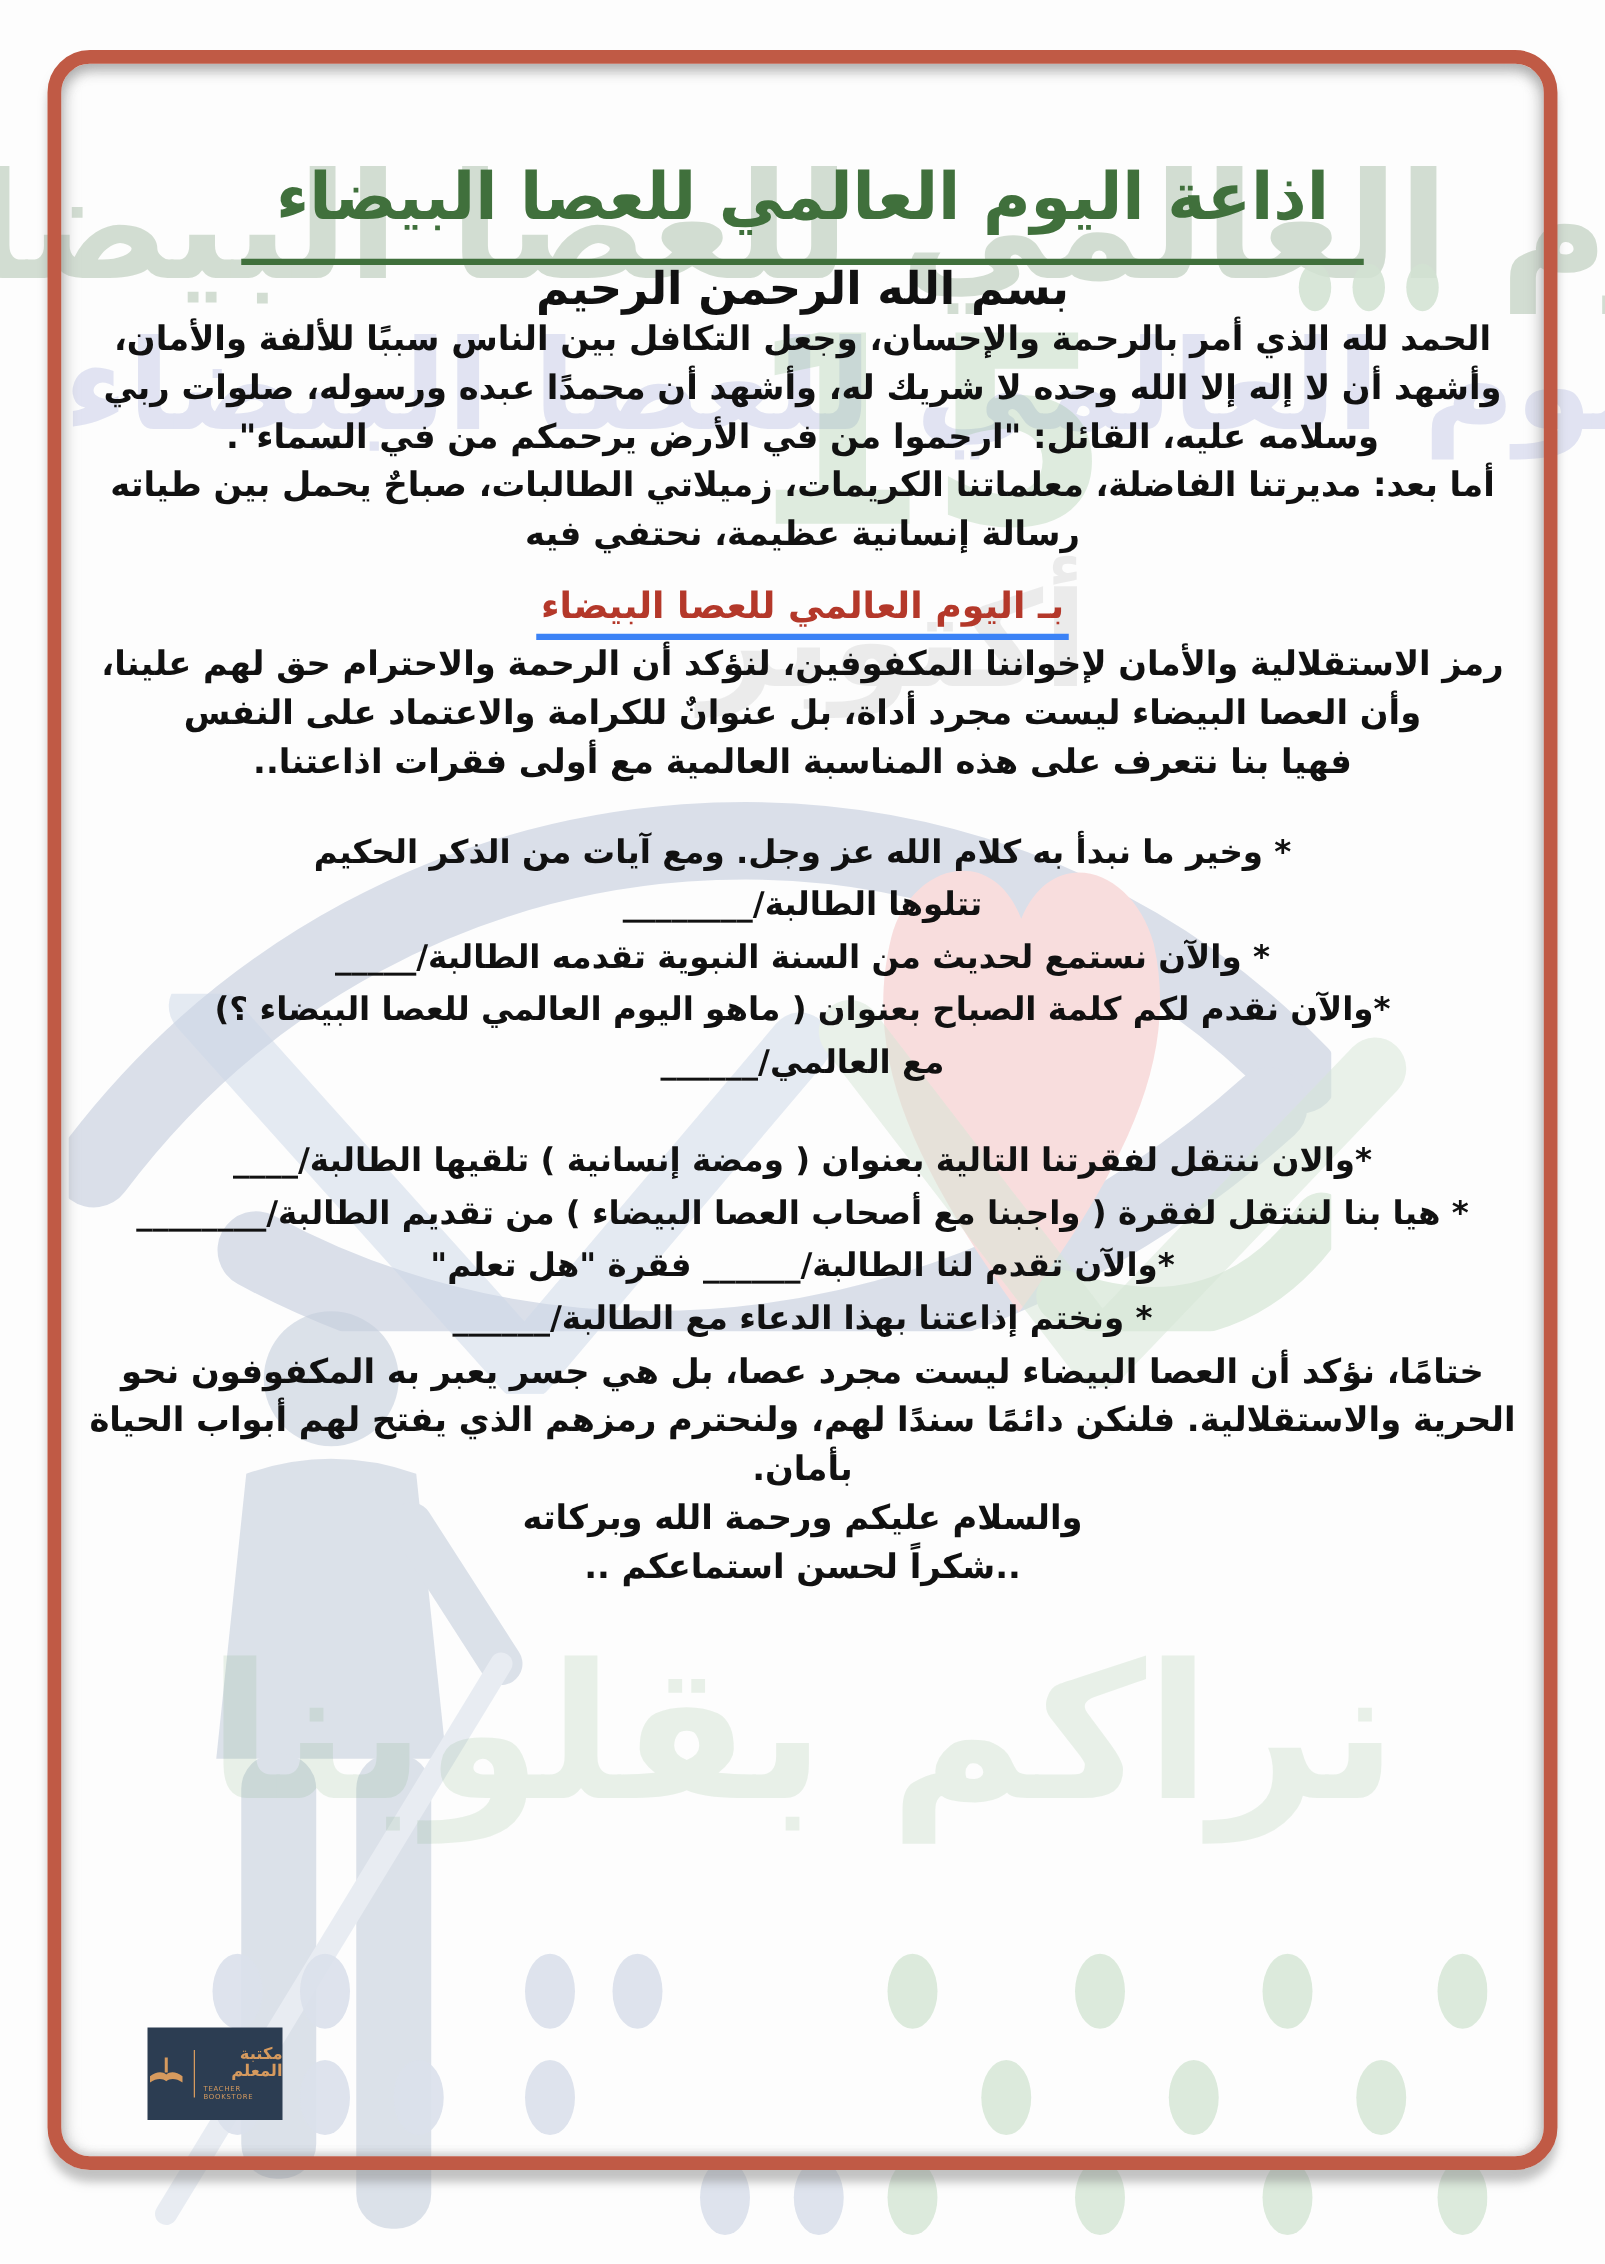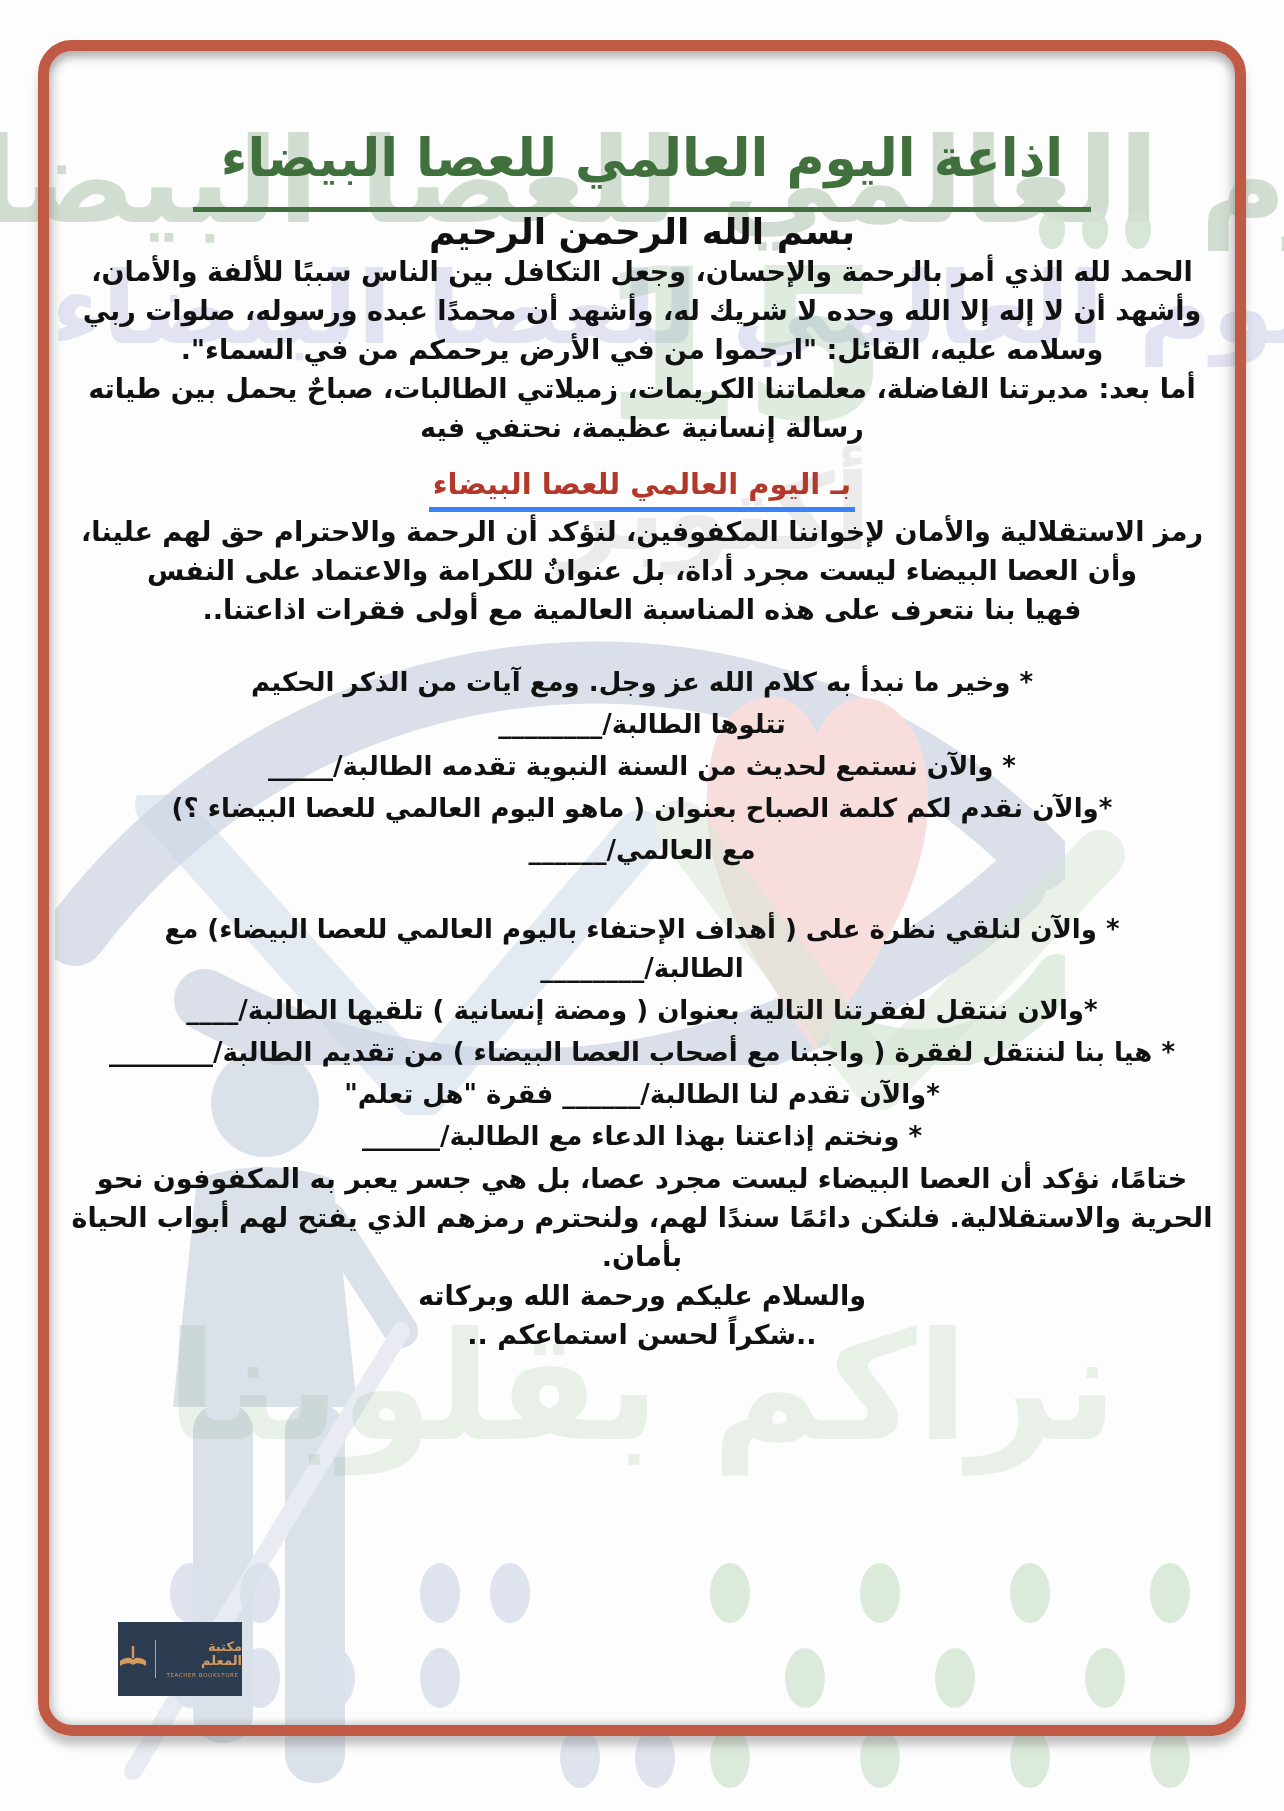--- a/index.html
+++ b/index.html
@@ -59,21 +59,21 @@
   .ramz{margin-top:20px;}
   .lead{margin-top:22px;}
   .program{margin-top:34px;}
   .program.second{margin-top:40px;}
   .program .item{font-size:26px;line-height:39px;margin:3px 0;font-weight:bold;}
   .khitam{margin-top:46px;}
   .thanks{margin-top:28px;}
   .salam{margin-top:42px;}
   
   .logo{
-    position:absolute;left:118px;top:1622px;width:124px;height:74px;
+    position:absolute;left:118px;top:1622px;width:108px;height:74px;
     background:#2c3d52;z-index:4;
     display:flex;align-items:center;justify-content:center;gap:7px;
   }
   .logo-icon{flex:0 0 auto;}
   .logo-divider{width:1px;height:38px;background:#d69a5e;}
   .logo-text{display:flex;flex-direction:column;align-items:center;line-height:1.1;}
   .logo-ar{color:#d69a5e;font-size:13px;font-weight:bold;direction:rtl;}
   .logo-en{color:#d69a5e;font-size:5.5px;letter-spacing:.6px;margin-top:3px;}
 </style>
 </head>
@@ -162,21 +162,20 @@
 
     <div class="program">
       <p class="item">* وخير ما نبدأ به كلام الله عز وجل. ومع آيات من الذكر الحكيم</p>
       <p class="item">تتلوها الطالبة/________</p>
       <p class="item">* والآن نستمع لحديث من السنة النبوية تقدمه الطالبة/_____</p>
       <p class="item">*والآن نقدم لكم كلمة الصباح بعنوان ( ماهو اليوم العالمي للعصا البيضاء ؟)</p>
       <p class="item">مع العالمي/______</p>
     </div>
 
     <div class="program second">
-      <p class="item">* والآن لنلقي نظرة على ( أهداف الإحتفاء باليوم العالمي للعصا البيضاء) مع الطالبة/________</p>
       <p class="item">*والان ننتقل لفقرتنا التالية بعنوان ( ومضة إنسانية ) تلقيها الطالبة/____</p>
       <p class="item">* هيا بنا لننتقل لفقرة ( واجبنا مع أصحاب العصا البيضاء ) من تقديم الطالبة/________</p>
       <p class="item">*والآن تقدم لنا الطالبة/______ فقرة "هل تعلم"</p>
       <p class="item">* ونختم إذاعتنا بهذا الدعاء مع الطالبة/______</p>
     </div>
 
     <p class="para khitam">ختامًا، نؤكد أن العصا البيضاء ليست مجرد عصا، بل هي جسر يعبر به المكفوفون نحو الحرية والاستقلالية. فلنكن دائمًا سندًا لهم، ولنحترم رمزهم الذي يفتح لهم أبواب الحياة بأمان.</p>
 
     <p class="para salam">والسلام عليكم ورحمة الله وبركاته</p>
 

